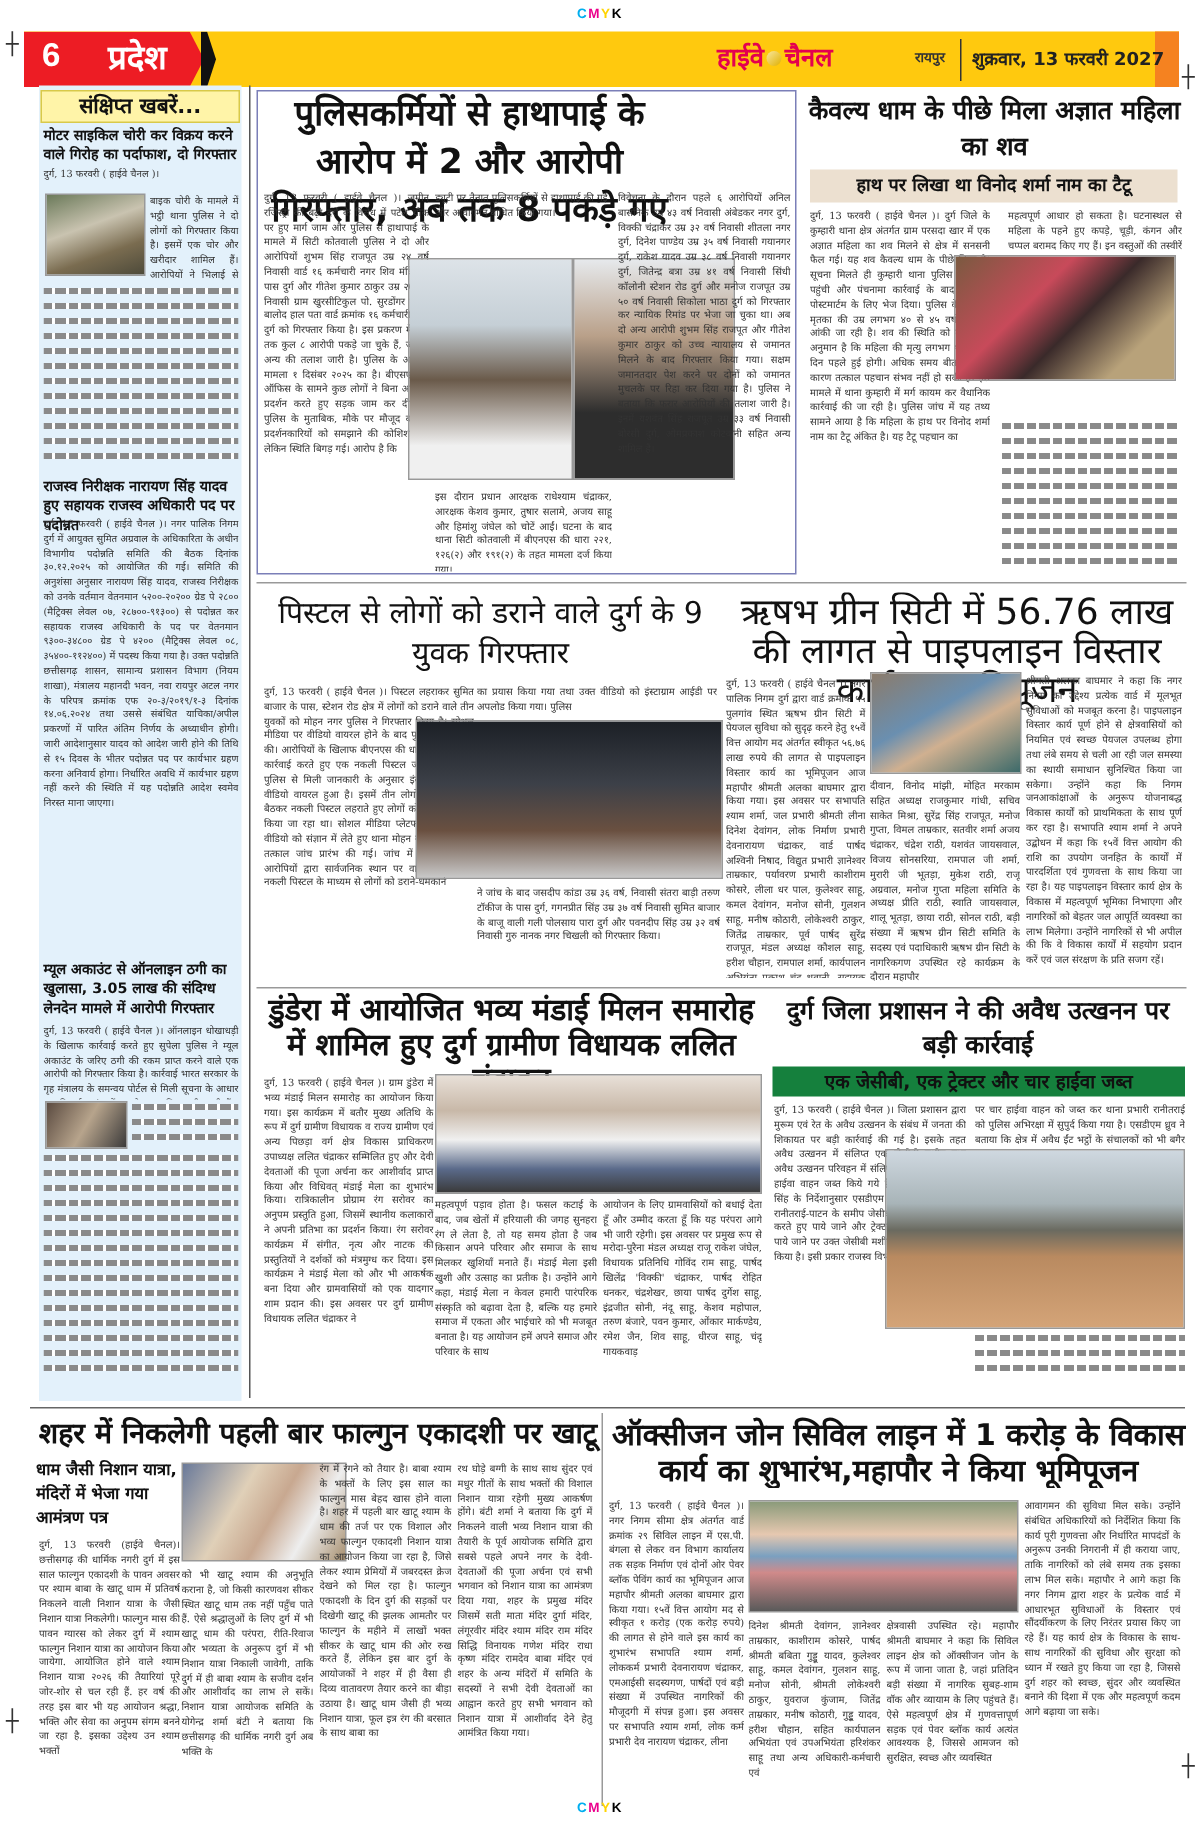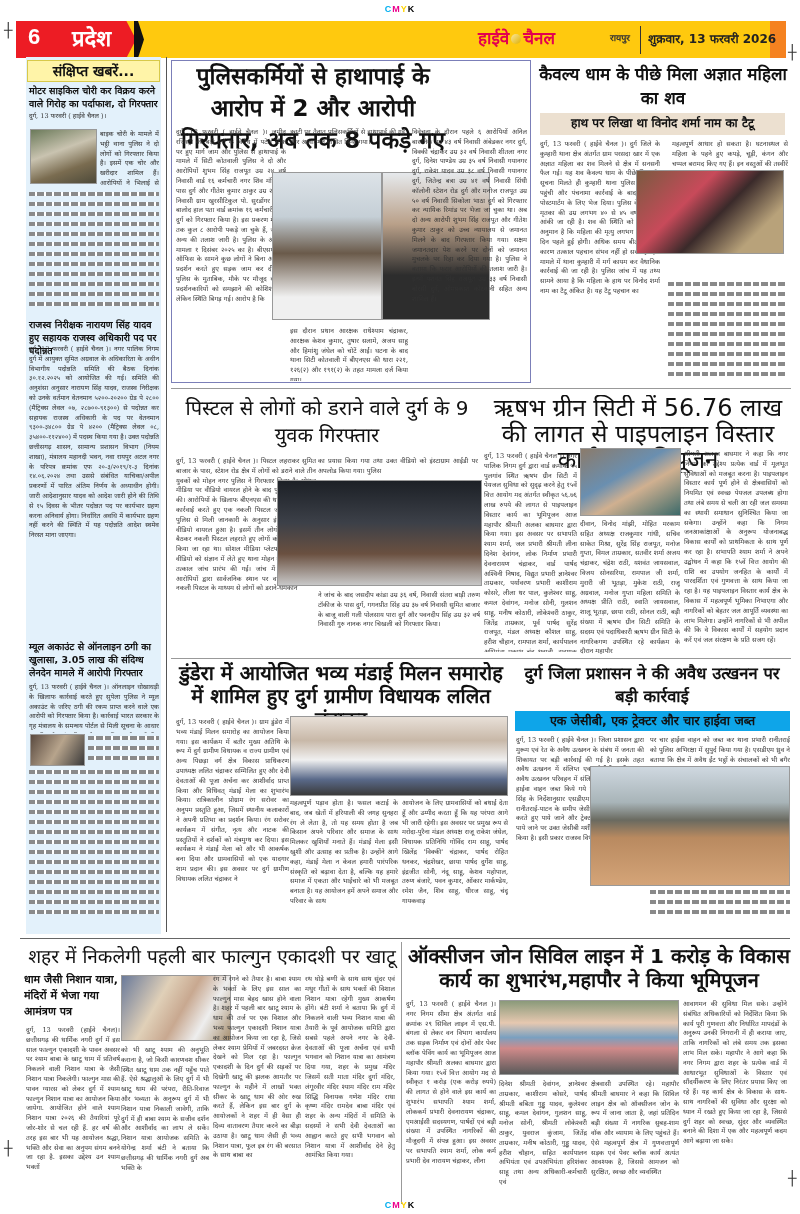--- a/index.html
+++ b/index.html
@@ -28,39 +28,39 @@
 .rule-h{position:absolute;height:1px;background:#999}
 .rule-v{position:absolute;width:1px;background:#999}
 
 .leftcol{position:absolute;left:26px;top:57px;width:135px;height:877px;background:#e3f1fb}
 .sk-title{position:absolute;left:27px;top:60px;width:133px;height:22px;background:#fff4a8;border:1px solid #d8c94a;text-align:center;font:bold 14px "DejaVu Sans",sans-serif;color:#111;line-height:20px}
 .lc-hl{position:absolute;left:29px;width:130px;font:bold 9.5px/13px "DejaVu Sans",sans-serif;color:#111}
 .lc-txt{position:absolute;left:29px;width:130px;font:6.5px/9.8px "DejaVu Serif",serif;color:#333;text-align:justify;overflow:hidden}
 .bodybox{position:absolute;font:6.6px/9.8px "DejaVu Serif",serif;color:#333;text-align:justify;overflow:hidden}
 .bigtop{position:absolute;left:171px;top:60px;width:284px;font:bold 23px/32px "DejaVu Sans",sans-serif;text-align:center;color:#111}
 .border-frame{position:absolute;left:171px;top:60px;width:360px;height:323px;border:1px solid #7b7fb8}
-.subband{position:absolute;background:#0ea5e9;font:bold 12.5px/20px "DejaVu Sans",sans-serif;color:#111;text-align:center}
+.subband{position:absolute;background:#15803d;font:bold 12.5px/20px "DejaVu Sans",sans-serif;color:#111;text-align:center}
 </style>
 </head>
 <body>
 
 <div class="cmyk" style="top:4px"><span class="c">C</span><span class="m">M</span><span class="y">Y</span><span class="k">K</span></div>
 <div class="reg" style="left:4px;top:22px">┼</div>
 <div class="reg" style="left:788px;top:44px">┼</div>
 
 <div class="band"></div>
 <div class="band-end"></div>
 <div class="redblk"></div>
 <div class="chev"></div>
 <div class="pgnum">6</div>
 <div class="section">प्रदेश</div>
 <div class="brand"><span>हाईवे</span><span class="dot"></span><span>चैनल</span></div>
 <div class="city">रायपुर</div>
 <div class="vbar"></div>
-<div class="date">शुक्रवार, 13 फरवरी 2026</div>
+<div class="date">शुक्रवार, 13 फरवरी 2027</div>
 
 <div class="leftcol"></div>
 <div class="sk-title">संक्षिप्त खबरें...</div>
 
 <div class="lc-hl" style="top:84px">मोटर साइकिल चोरी कर विक्रय करने वाले गिरोह का पर्दाफाश, दो गिरफ्तार</div>
 <div class="photo" style="left:30px;top:129px;width:67px;height:55px;background:linear-gradient(160deg,#6b7a5a,#c9c3b0 40%,#7a6c50 70%,#4d4a3a)"></div>
 <div class="lc-txt" style="top:112px;height:14px">दुर्ग, 13 फरवरी ( हाईवे चैनल )।</div>
 <div class="lc-txt" style="left:100px;width:59px;top:130px;height:58px">बाइक चोरी के मामले में भट्ठी थाना पुलिस ने दो लोगों को गिरफ्तार किया है। इसमें एक चोर और खरीदार शामिल हैं। आरोपियों ने भिलाई से बाइक चोरी कर बेमेतरा जिले में बेच दी थी। पुलिस ने आरोपियों के खिलाफ बीएनएस की धारा ३०३(२) के तहत कार्रवाई करते हुए चोरी की बाइक को बरामद कर लिया है। जानकारी के अनुसार विगत ४ दिसंबर २०२५ को प्रार्थी मयंक साहू निवासी कैंप-२ भिलाई ने मोटर साइकिल क्रमांक सीजी ०७ एलडी ९३०० को सेक्टर-१ अंबेडकर गार्डन के बाहर से चोरी की शिकायत दर्ज कराया था। पुलिस ने अपराध दर्ज कर जांच के दौरान संदेह के आधार पर वाहन की तलाश करते हुए कुंभकरण निवासी परसबोड़ जिला बेमेतरा के पास से चोरी की मोटर साइकिल बरामद की गई। पूछताछ में ज्ञात हुआ कि उक्त वाहन आरोपी सचिन कुमार उर्फ जहर और उसके सहयोगियों द्वारा चोरी कर विक्रय किया गया था। आरोपियों ने संगठित होकर बाइक चोरी कर बेचना स्वीकार किया। प्रकरण में संलिप्त आरोपी सतपाल की मौत हो गई है। शेष आरोपी सचिन कुमार उर्फ जहर उम्र २६ वर्ष निवासी घासीदास नगर जामुल और बलबीर कौर उम्र २३ वर्ष निवासी वृन्दा नगर कैंप-१ भिलाई को गिरफ्तार कर न्यायालय में प्रस्तुत किया गया।</div>
 <div class="lc-txt" style="top:190px;height:120px;text-indent:-2000px"></div>
 <div class="lines" style="left:29px;top:192px;width:130px;height:120px">
@@ -164,21 +164,21 @@
 <div class="photo" style="left:590px;top:766px;width:200px;height:120px;background:linear-gradient(180deg,#cfd8e0,#a8b4b8 30%,#6a6a60 45%,#b98a60 60%,#d4a478)"></div>
 <div class="bodybox" style="left:650px;top:736px;width:140px;height:28px">पर चार हाईवा वाहन को जब्त कर थाना प्रभारी रानीतराई को पुलिस अभिरक्षा में सुपुर्द किया गया है। एसडीएम ध्रुव ने बताया कि क्षेत्र में अवैध ईंट भट्ठों के संचालकों को भी बगैर अनुमति के ईंट भट्ठे लगाकर पर्यावरण प्रदूषित करने के लिए नोटिस जारी किया गया है।</div>
 <div class="lines" style="left:650px;top:890px;width:140px;height:38px">
     <span></span>
     <span></span>
     <span></span>
   </div>
 
 <div class="rule-h" style="left:20px;top:938px;width:770px;background:#666"></div>
 
-<div class="box hl" style="left:22px;top:943px;width:380px;font-size:19px;line-height:26px;font-weight:normal;white-space:nowrap">शहर में निकलेगी पहली बार फाल्गुन एकादशी पर खाटू</div>
+<div class="box hl" style="left:22px;top:943px;width:380px;font-size:19px;line-height:26px;font-weight:bold;white-space:nowrap">शहर में निकलेगी पहली बार फाल्गुन एकादशी पर खाटू</div>
 <div class="box hl" style="left:24px;top:972px;width:95px;font-size:11px;line-height:16px;text-align:left">धाम जैसी निशान यात्रा, मंदिरों में भेजा गया आमंत्रण पत्र</div>
 <div class="bodybox" style="left:26px;top:1026px;width:94px;height:178px"><span>दुर्ग, 13 फरवरी (हाईवे चैनल)।</span> <span>छत्तीसगढ़ की धार्मिक नगरी दुर्ग में इस साल फाल्गुन एकादशी के पावन अवसर पर श्याम बाबा के खाटू धाम में प्रतिवर्ष निकलने वाली निशान यात्रा के जैसी निशान यात्रा निकलेगी। फाल्गुन मास की पावन ग्यारस को लेकर दुर्ग में श्याम फाल्गुन निशान यात्रा का आयोजन किया जायेगा. आयोजित होने वाले श्याम निशान यात्रा २०२६ की तैयारियां पूरे जोर-शोर से चल रही हैं. हर वर्ष की तरह इस बार भी यह आयोजन श्रद्धा, भक्ति और सेवा का अनुपम संगम बनने जा रहा है. इसका उद्देश्य उन श्याम भक्तों</span></div>
 <div class="photo" style="left:121px;top:975px;width:110px;height:66px;background:linear-gradient(120deg,#6a7a9a,#e0d0b8 35%,#c8a890 55%,#eee 75%,#a89070)"></div>
 <div class="bodybox" style="left:121px;top:1046px;width:88px;height:158px">को भी खाटू श्याम की अनुभूति कराना है, जो किसी कारणवश सीकर स्थित खाटू धाम तक नहीं पहुँच पाते हैं. ऐसे श्रद्धालुओं के लिए दुर्ग में भी खाटू धाम की परंपरा, रीति-रिवाज और भव्यता के अनुरूप दुर्ग में भी निशान यात्रा निकाली जावेगी, ताकि दुर्ग में ही बाबा श्याम के सजीव दर्शन और आशीर्वाद का लाभ ले सकें। निशान यात्रा आयोजक समिति के योगेन्द्र शर्मा बंटी ने बताया कि छत्तीसगढ़ की धार्मिक नगरी दुर्ग अब भक्ति के</div>
 <div class="bodybox" style="left:213px;top:975px;width:88px;height:230px">रंग में रंगने को तैयार है। बाबा श्याम के भक्तों के लिए इस साल का फाल्गुन मास बेहद खास होने वाला है। शहर में पहली बार खाटू श्याम के धाम की तर्ज पर एक विशाल और भव्य फाल्गुन एकादशी निशान यात्रा का आयोजन किया जा रहा है, जिसे लेकर श्याम प्रेमियों में जबरदस्त क्रेज देखने को मिल रहा है। फाल्गुन एकादशी के दिन दुर्ग की सड़कों पर दिखेगी खाटू की झलक आमतौर पर फाल्गुन के महीने में लाखों भक्त सीकर के खाटू धाम की ओर रुख करते हैं, लेकिन इस बार दुर्ग के आयोजकों ने शहर में ही वैसा ही दिव्य वातावरण तैयार करने का बीड़ा उठाया है। खाटू धाम जैसी ही भव्य निशान यात्रा, फूल इत्र रंग की बरसात के साथ बाबा का</div>
 <div class="bodybox" style="left:305px;top:975px;width:90px;height:230px">रथ घोड़े बग्गी के साथ साथ सुंदर एवं मधुर गीतों के साथ भक्तों की विशाल निशान यात्रा रहेगी मुख्य आकर्षण होंगे। बंटी शर्मा ने बताया कि दुर्ग में निकलने वाली भव्य निशान यात्रा की तैयारी के पूर्व आयोजक समिति द्वारा सबसे पहले अपने नगर के देवी-देवताओं की पूजा अर्चना एवं सभी भगवान को निशान यात्रा का आमंत्रण दिया गया, शहर के प्रमुख मंदिर जिसमें सती माता मंदिर दुर्गा मंदिर, लंगूरवीर मंदिर श्याम मंदिर राम मंदिर सिद्धि विनायक गणेश मंदिर राधा कृष्ण मंदिर रामदेव बाबा मंदिर एवं शहर के अन्य मंदिरों में समिति के सदस्यों ने सभी देवी देवताओं का आह्वान करते हुए सभी भगवान को निशान यात्रा में आशीर्वाद देने हेतु आमंत्रित किया गया।</div>
 
 <div class="rule-v" style="left:401px;top:942px;height:262px"></div>
 
 <div class="box hl" style="left:404px;top:944px;width:390px;font-size:20px;line-height:24px">ऑक्सीजन जोन सिविल लाइन में 1 करोड़ के विकास कार्य का शुभारंभ,महापौर ने किया भूमिपूजन</div>

